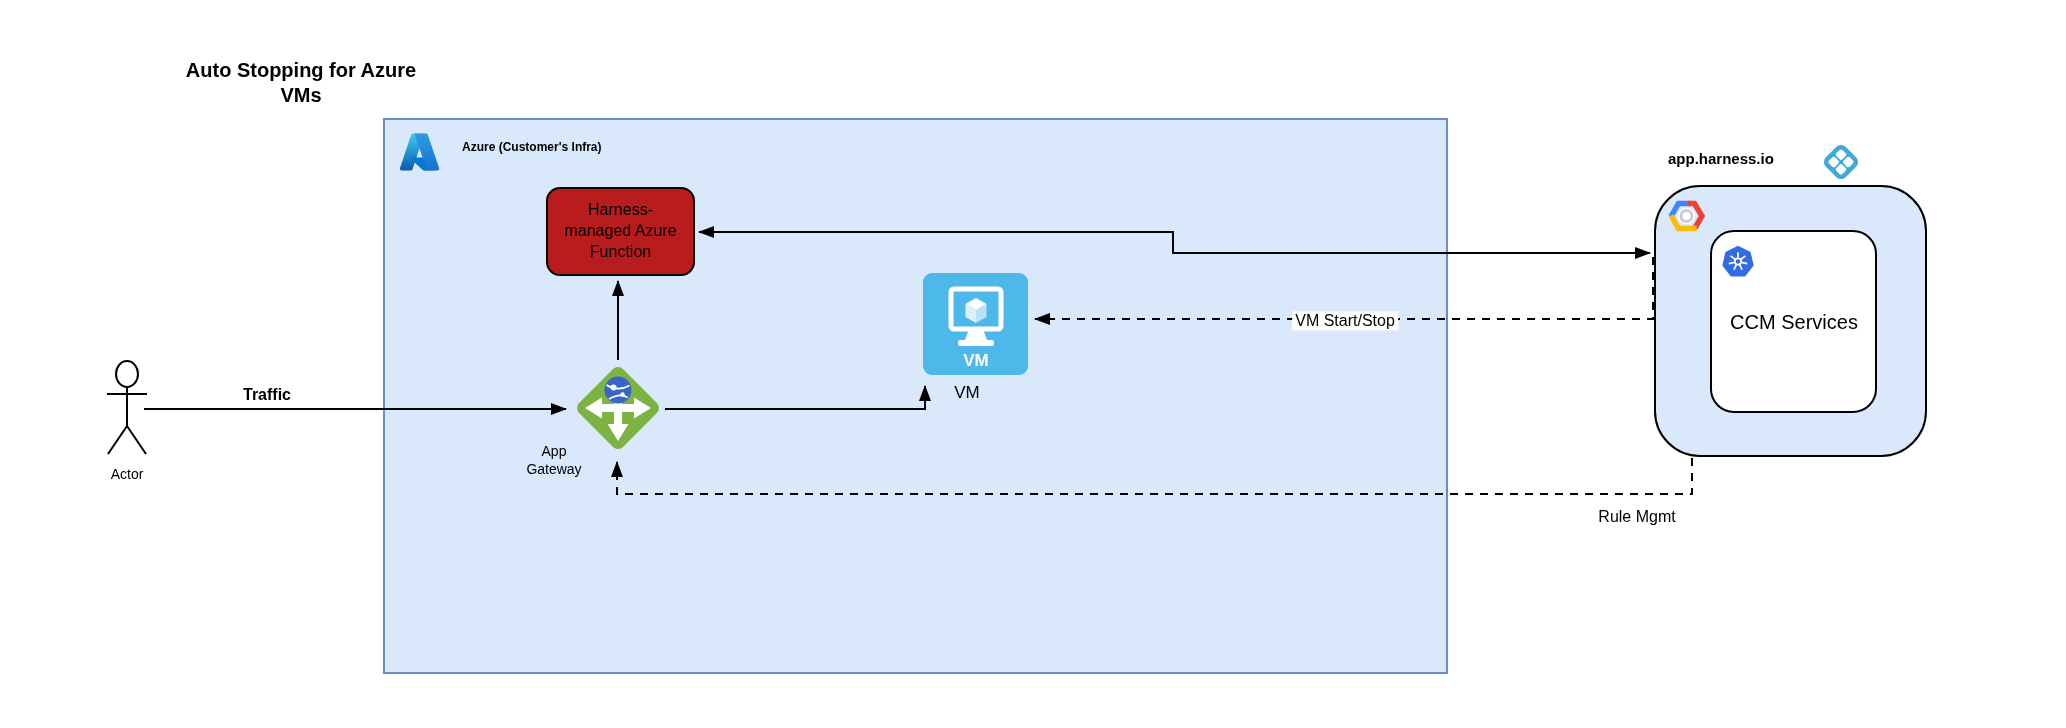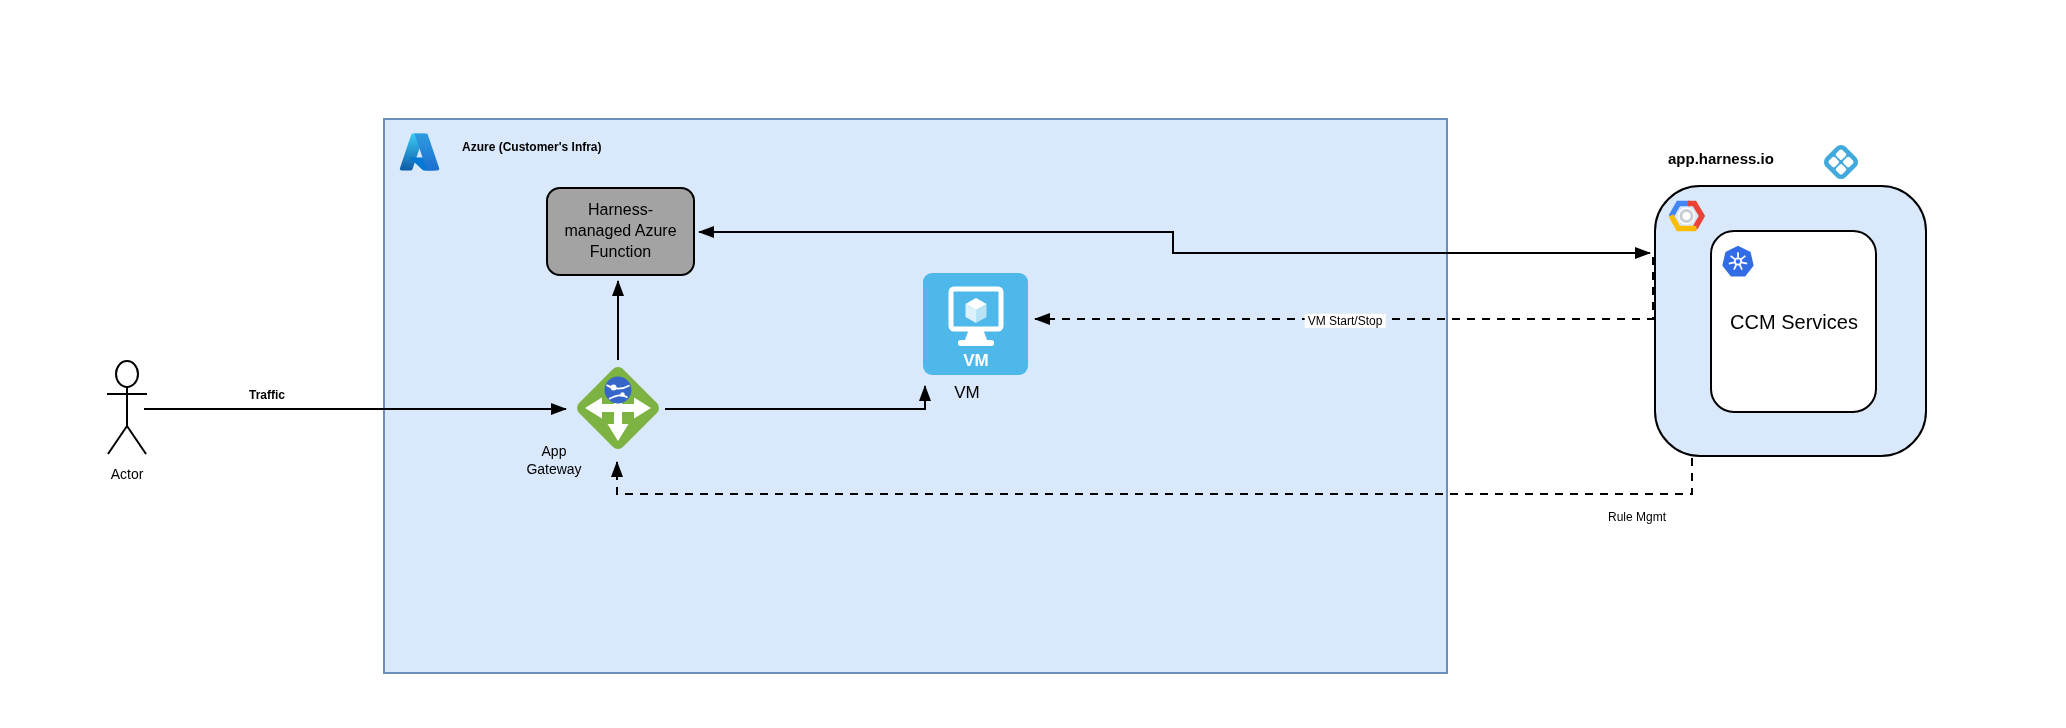--- a/index.html
+++ b/index.html
@@ -27,39 +27,39 @@
     box-sizing:border-box;
   }
   .azure-logo{left:398px;top:130px;}
   .azure-label{
     left:462px;top:140px;font-size:12px;font-weight:bold;white-space:nowrap;
   }
 
   
   .function-box{
     left:546px;top:187px;width:149px;height:89px;
-    background:#a3a3a3;border:2px solid var(--box_border,#000000);
+    background:#b91c1c;border:2px solid var(--box_border,#000000);
     border-radius:14px;box-sizing:border-box;
     display:flex;flex-direction:column;align-items:center;justify-content:center;
     font-size:16px;line-height:1.3;text-align:center;
   }
 
   
   .vm-box{
     left:923px;top:273px;width:105px;height:102px;
     background:var(--vm_fill,#4fb8ea);border-radius:9px;
   }
 
   
   .node-label{transform:translate(-50%,-50%);text-align:center;font-size:14px;line-height:1.25;white-space:nowrap;}
   .vm-label{left:967px;top:393px;font-size:17px;}
   .gateway-label{left:554px;top:460px;}
   .actor-label{left:127px;top:475px;}
   .edge-label{
-    transform:translate(-50%,-50%);text-align:center;font-size:12px;
+    transform:translate(-50%,-50%);text-align:center;font-size:16px;
     background:var(--canvas_bg,#ffffff);padding:0 3px;white-space:nowrap;line-height:1.2;
   }
   .traffic-label{left:267px;top:395px;font-weight:bold;}
   .vmss-label{left:1345px;top:321px;}
   .rulemgmt-label{left:1637px;top:517px;}
 
   
   .harness-label{left:1668px;top:150px;font-size:15px;font-weight:bold;white-space:nowrap;}
   .harness-logo{left:1820px;top:141px;}
   .harness-box{
@@ -86,20 +86,24 @@
   .gw-diamond{fill:var(--gateway_green,#7cb342);}
   .harness-diamond{fill:var(--harness_blue,#42a9dd);}
   .k8s-hept{fill:var(--kubernetes_blue,#326ce5);stroke:var(--kubernetes_blue,#326ce5);stroke-width:2;stroke-linejoin:round;}
   svg text{font-family:"Liberation Sans","DejaVu Sans",sans-serif;}
 </style>
 </head>
 <body>
 
 <div class="canvas">
 
+  <div class="abs page-title">
+    <div>Auto Stopping for Azure</div>
+    <div>VMs</div>
+  </div>
 
   <div class="abs azure-box"></div>
 
   <svg class="abs azure-logo" width="43" height="44" viewBox="0 0 96 96">
     <defs>
       <linearGradient id="azg1" x1="0" y1="0" x2="0" y2="1">
         <stop offset="0" stop-color="#3ccbf4"></stop>
           <stop offset="1" stop-color="#0d5ba8"></stop>
       </linearGradient>
       <linearGradient id="azg2" x1="0" y1="0" x2="0" y2="1">

